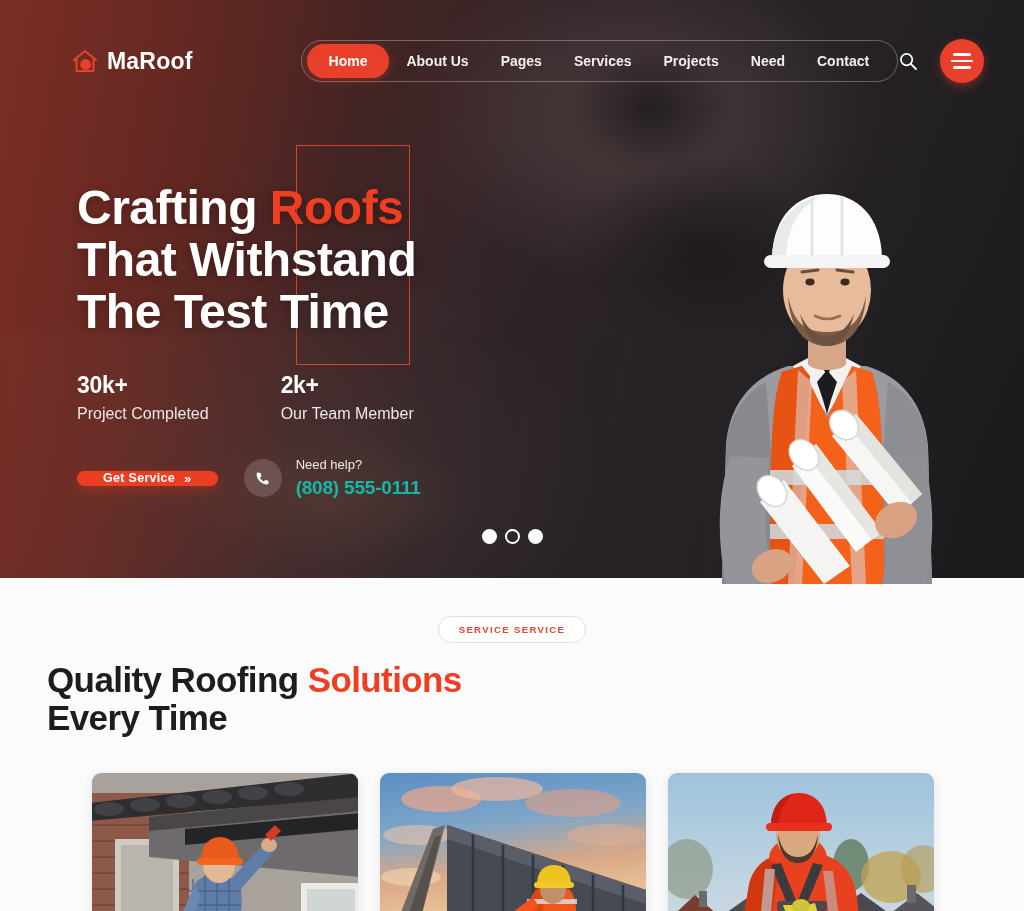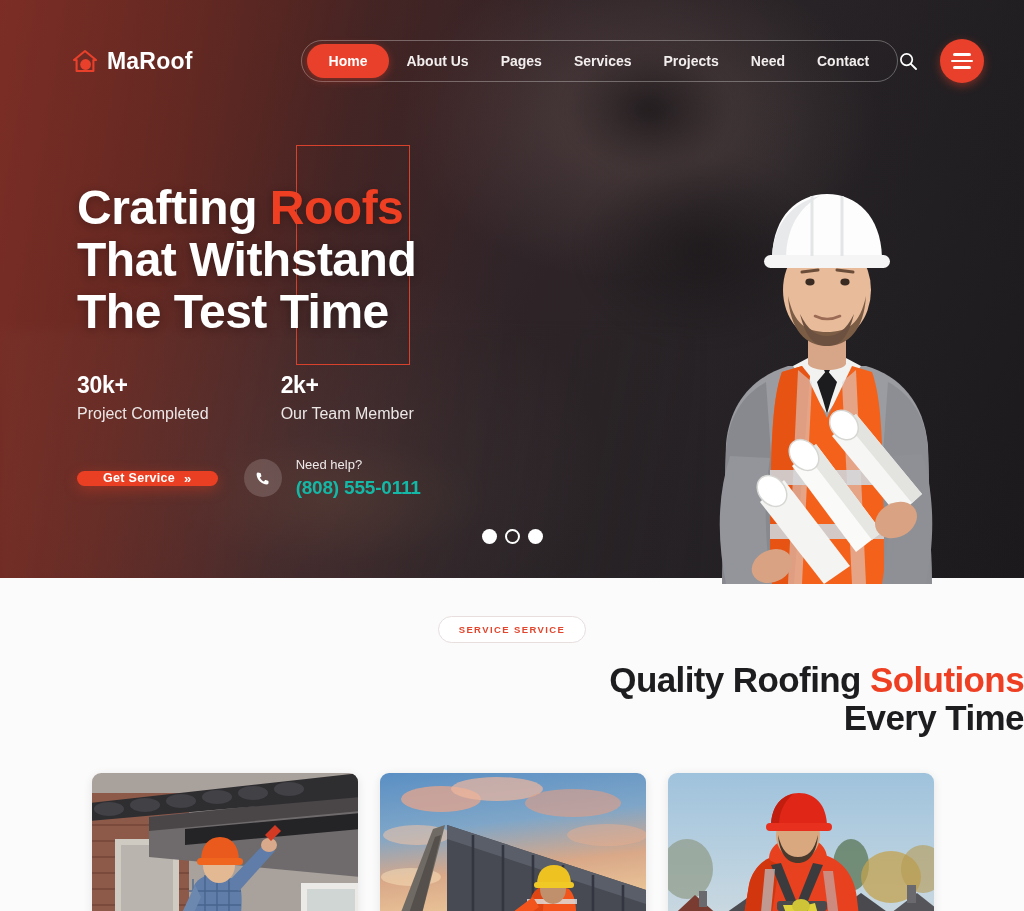--- a/index.html
+++ b/index.html
@@ -264,26 +264,27 @@
     border-radius: 16px;
     padding: 7px 20px;
     color: #e2452c;
     font-size: 9.5px;
     font-weight: bold;
     letter-spacing: 1.4px;
     background: #ffffff;
   }
   .sec-title {
     margin-top: 18px;
-    text-align: right;
+    text-align: left;
     color: #1d1d1f;
     font-size: 35px;
     line-height: 38px;
     font-weight: bold;
     letter-spacing: -.6px;
+    padding-left: 47px;
   }
   .sec-title .accent { color: #ef3f23; }
 
   .cards {
     display: flex;
     gap: 22px;
     padding: 36px 90px 0 92px;
   }
   .card {
     width: 272px;

